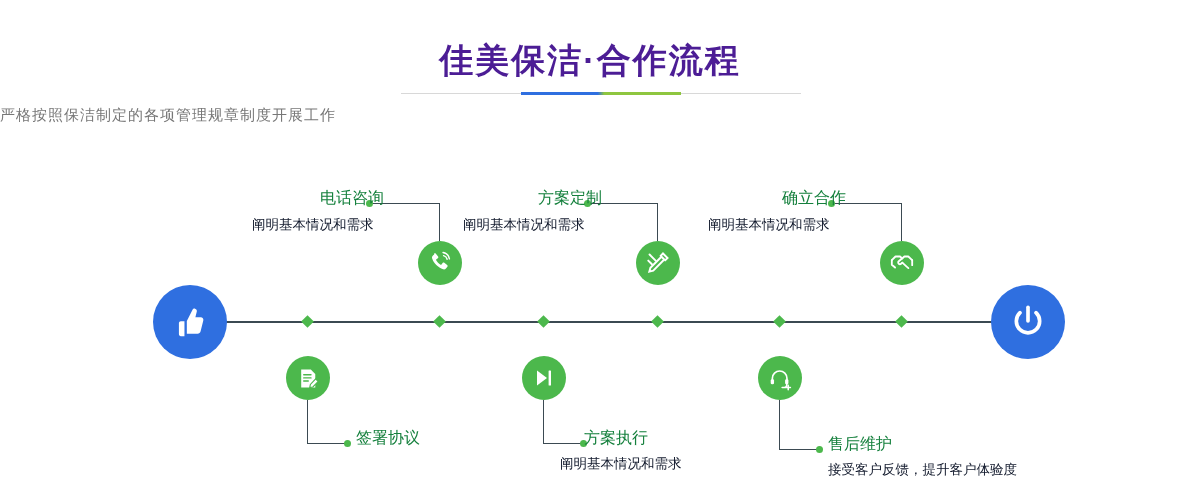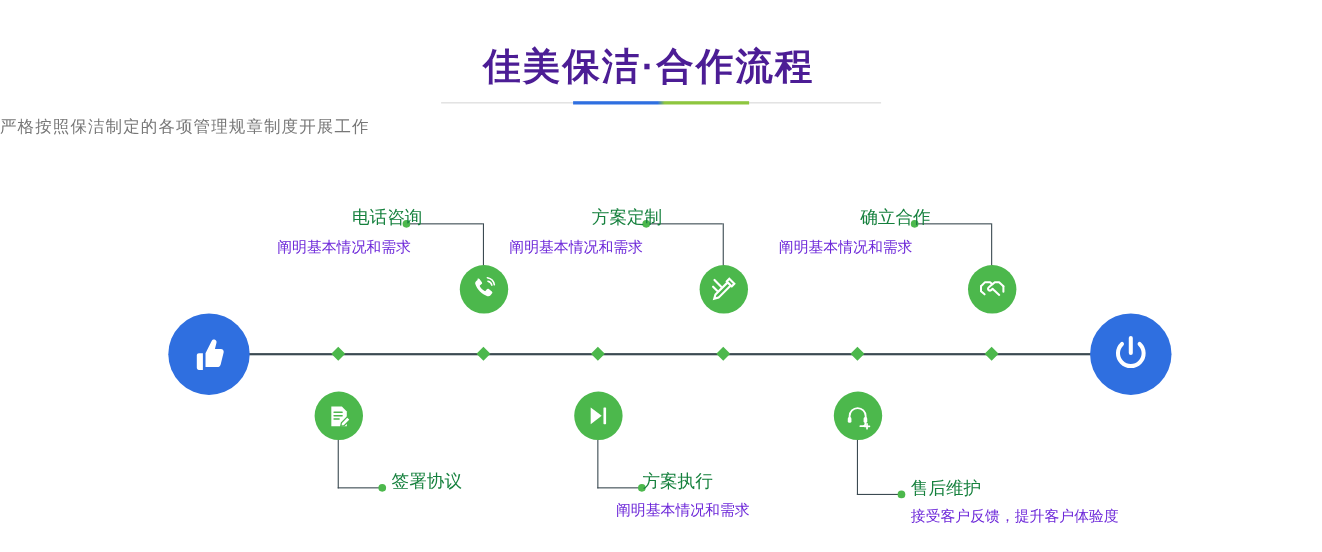--- a/index.html
+++ b/index.html
@@ -130,21 +130,21 @@
   
   .lbl-title {
     position: absolute;
     font-size: 16px;
     color: #15803d;
     white-space: nowrap;
   }
   .lbl-desc {
     position: absolute;
     font-size: 13.5px;
-    color: #6d28d9;
+    color: #0f172a;
     white-space: nowrap;
   }
 </style>
 </head>
 <body>
 
 <div id="stage">
 
   <div class="title">佳美保洁·合作流程</div>
   <div class="rule-wrap">

